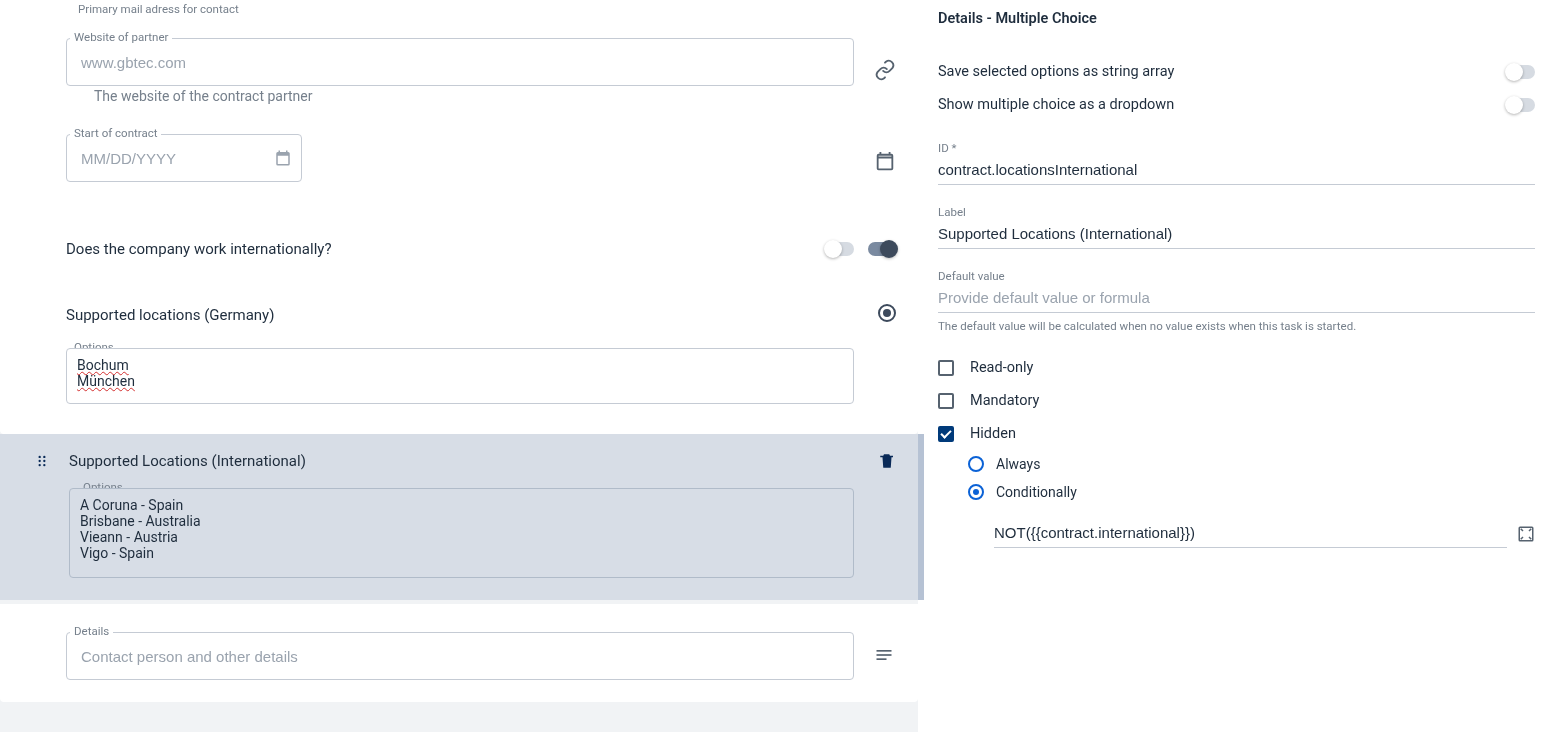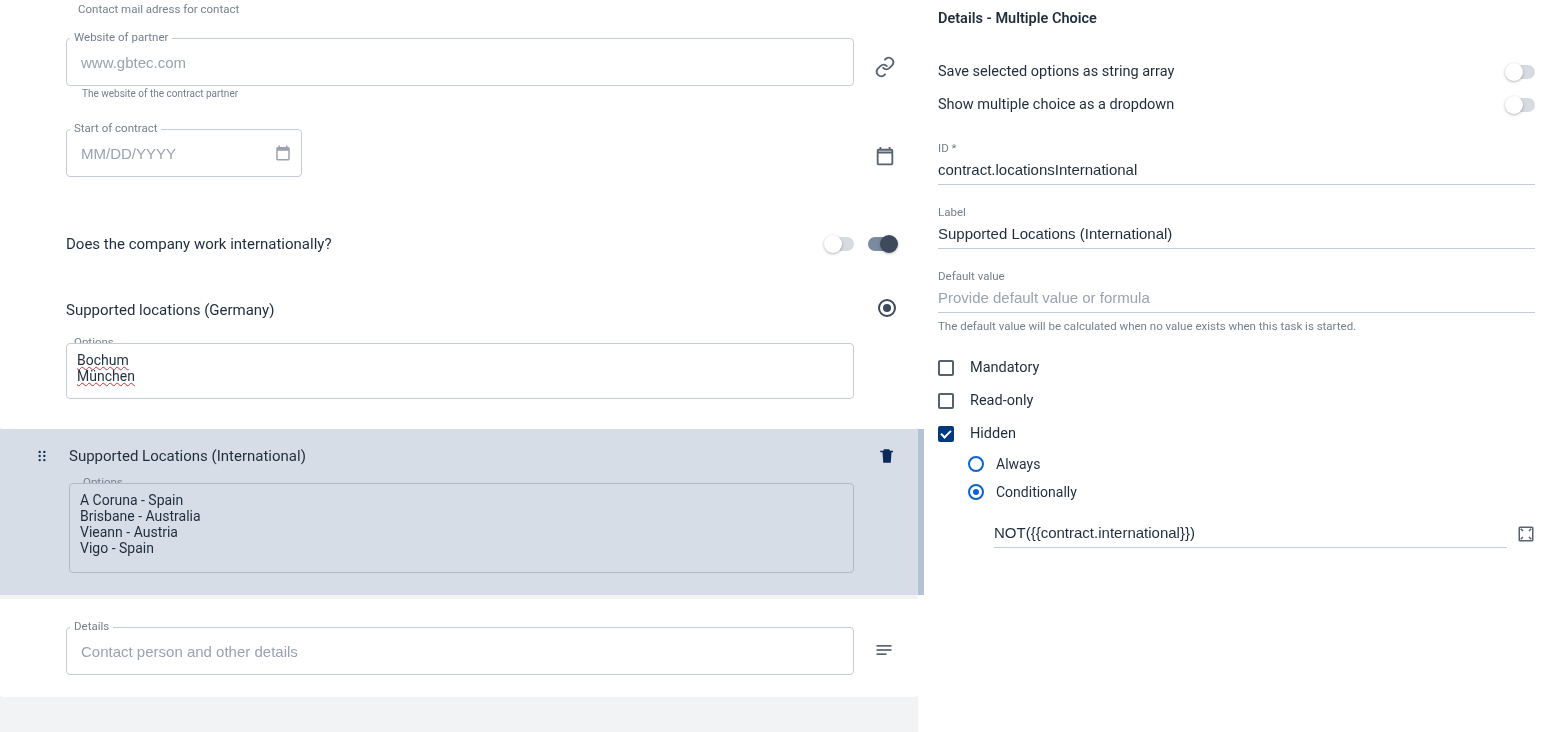--- a/index.html
+++ b/index.html
@@ -30,23 +30,23 @@
   .form-card {
     background: #fff;
     margin: 0;
     border-radius: 0 0 4px 4px;
   }
   .form-row {
     padding: 2px 64px 2px 66px;
     position: relative;
   }
   .helper {
-    font-size: 10px;
+    font-size: 14px;
     color: #76808c;
-    margin-left: 16px;
+    margin-left: 28px;
     margin-top: 2px;
   }
   .helper-top {
     font-size: 11.5px;
     color: #76808c;
     margin-left: 12px;
   }
   .field-wrap {
     position: relative;
     margin-top: 18px;
@@ -337,21 +337,21 @@
 </head>
 <body>
 
 <div class="app">
 
   <div class="left-pane">
 
     <div class="form-card">
 
       <div class="form-row">
-        <div class="helper-top">Contact mail adress for contact</div>
+        <div class="helper-top">Primary mail adress for contact</div>
       </div>
 
       <div class="form-row" style="position:relative; padding-bottom:4px;">
         <div class="field-wrap" style="margin-top:18px;">
           <span class="float-label">Website of partner</span>
           <input class="outlined-input" type="text" placeholder="www.gbtec.com" style="">
         </div>
         <span class="side-icon" style="top:58%;">
           <svg width="22" height="22" viewBox="0 0 24 24" fill="none" stroke="#56626f" stroke-width="2" stroke-linecap="round" stroke-linejoin="round">
               <path d="M10 13a5 5 0 0 0 7 0l3-3a5 5 0 0 0-7-7l-1 1"></path>
@@ -484,25 +484,25 @@
     <div class="rfield">
       <div class="rlabel">Default value</div>
       <input class="underline-input" type="text" placeholder="Provide default value or formula" style="">
       <div class="rhelper">The default value will be calculated when no value exists when this task is started.</div>
     </div>
 
     <div style="height:18px;"></div>
 
     <div class="check-row">
       <div class="checkbox"></div>
-      <span>Mandatory</span>
+      <span>Read-only</span>
     </div>
     <div class="check-row">
       <div class="checkbox"></div>
-      <span>Read-only</span>
+      <span>Mandatory</span>
     </div>
     <div class="check-row">
       <div class="checkbox checked"></div>
       <span>Hidden</span>
     </div>
 
     <div class="subradio">
       <div class="radio blue"></div>
       <span>Always</span>
     </div>

